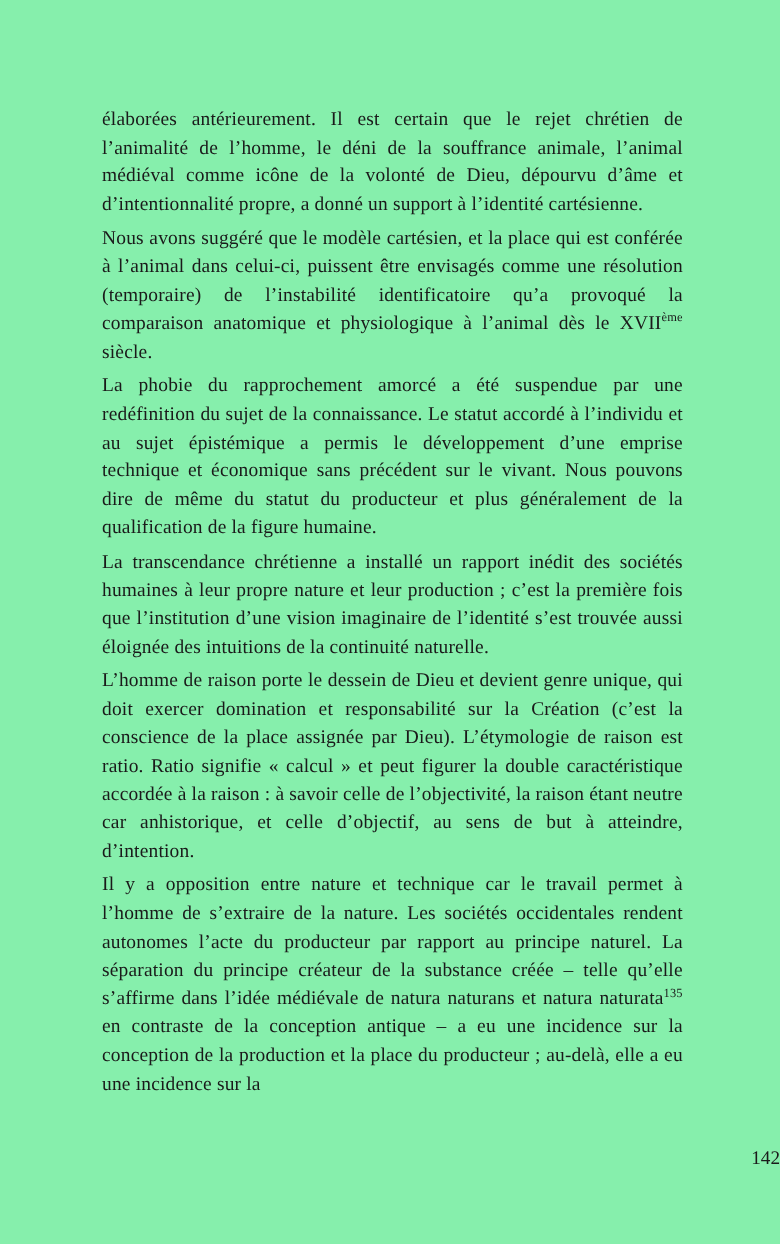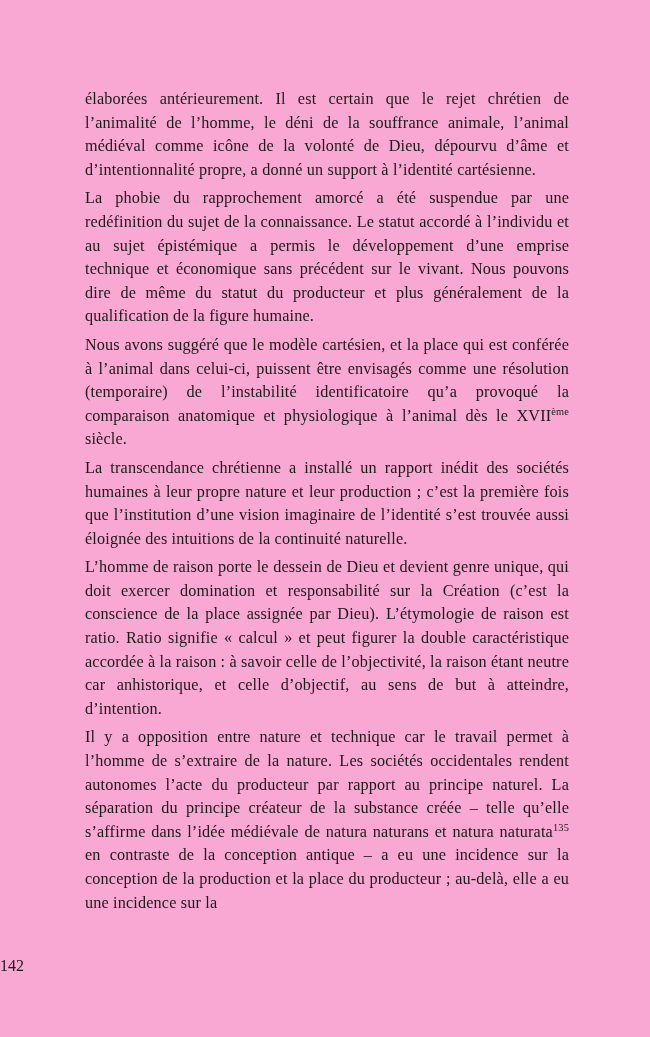--- a/index.html
+++ b/index.html
@@ -4,21 +4,21 @@
 <style>
   html, body {
     margin: 0;
     padding: 0;
     background: #ffffff;
   }
   .page {
     position: relative;
     width: 650px;
     height: 1037px;
-    background: #f9a8d4;
+    background: #86efac;
     margin: 0 auto;
     overflow: hidden;
   }
   .text-block {
     position: absolute;
     left: 85px;
     top: 88px;
     width: 484px;
   }
   p.para {
@@ -41,35 +41,35 @@
   sup {
     font-size: 0.64em;
     vertical-align: super;
     line-height: 0;
   }
   .page-number {
     position: absolute;
     left: 0;
     top: 957px;
     width: 650px;
-    text-align: left;
+    text-align: right;
     font-family: "Liberation Serif", "DejaVu Serif", serif;
     font-size: 16px;
     color: #1a1a1a;
   }
 </style>
 </head>
 <body>
 
 <div class="page">
 
   <div class="text-block">
       <p class="para"><span>élaborées antérieurement. Il est certain que le rejet chrétien de l’animalité de l’homme, le déni de la souffrance animale, l’animal médiéval comme icône de la volonté de Dieu, dépourvu d’âme et d’intentionnalité propre, a donné un support à l’identité cartésienne.</span></p>
+      <p class="para"><span>Nous avons suggéré que le modèle cartésien, et la place qui est conférée à l’animal dans celui-ci, puissent être envisagés comme une résolution (temporaire) de l’instabilité identificatoire qu’a provoqué la comparaison anatomique et physiologique à l’animal dès le XVII</span><sup>ème</sup><span> siècle.</span></p>
       <p class="para"><span>La phobie du rapprochement amorcé a été suspendue par une redéfinition du sujet de la connaissance. Le statut accordé à l’individu et au sujet épistémique a permis le développement d’une emprise technique et économique sans précédent sur le vivant. Nous pouvons dire de même du statut du producteur et plus généralement de la qualification de la figure humaine.</span></p>
-      <p class="para"><span>Nous avons suggéré que le modèle cartésien, et la place qui est conférée à l’animal dans celui-ci, puissent être envisagés comme une résolution (temporaire) de l’instabilité identificatoire qu’a provoqué la comparaison anatomique et physiologique à l’animal dès le XVII</span><sup>ème</sup><span> siècle.</span></p>
       <p class="para"><span>La transcendance chrétienne a installé un rapport inédit des sociétés humaines à leur propre nature et leur production ; c’est la première fois que l’institution d’une vision imaginaire de l’identité s’est trouvée aussi éloignée des intuitions de la continuité naturelle.</span></p>
       <p class="para"><span>L’homme de raison porte le dessein de Dieu et devient genre unique, qui doit exercer domination et responsabilité sur la Création (c’est la conscience de la place assignée par Dieu). L’étymologie de raison est </span><span class="it">ratio</span><span>. </span><span class="it">Ratio</span><span> signifie « calcul » et peut figurer la double caractéristique accordée à la raison : à savoir celle de l’</span><span class="it">objectivité</span><span>, la raison étant neutre car anhistorique, et celle d’</span><span class="it">objectif</span><span>, au sens de but à atteindre, d’intention.</span></p>
       <p class="para"><span>Il y a opposition entre nature et technique car le travail permet à l’homme de s’extraire de la nature. Les sociétés occidentales rendent autonomes l’acte du producteur par rapport au principe naturel. La séparation du principe créateur de la substance créée – telle qu’elle s’affirme dans l’idée médiévale de </span><span class="it">natura naturans</span><span> et </span><span class="it">natura naturata</span><sup>135</sup><span> en contraste de la conception antique – a eu une incidence sur la conception de la </span><span class="it">production</span><span> et la place du </span><span class="it">producteur</span><span> ; au-delà, elle a eu une incidence sur la</span></p>
     </div>
 
   <div class="page-number">142</div>
 
 </div>
 
 </body></html>

